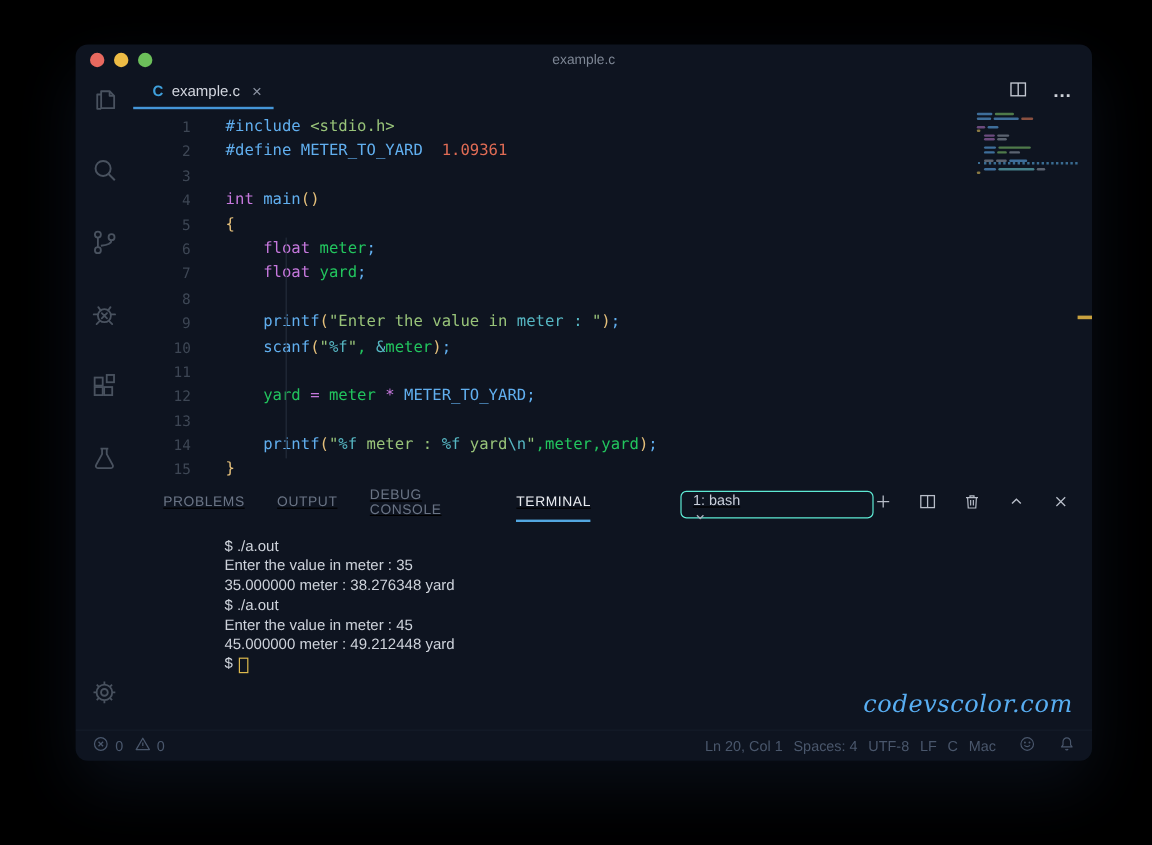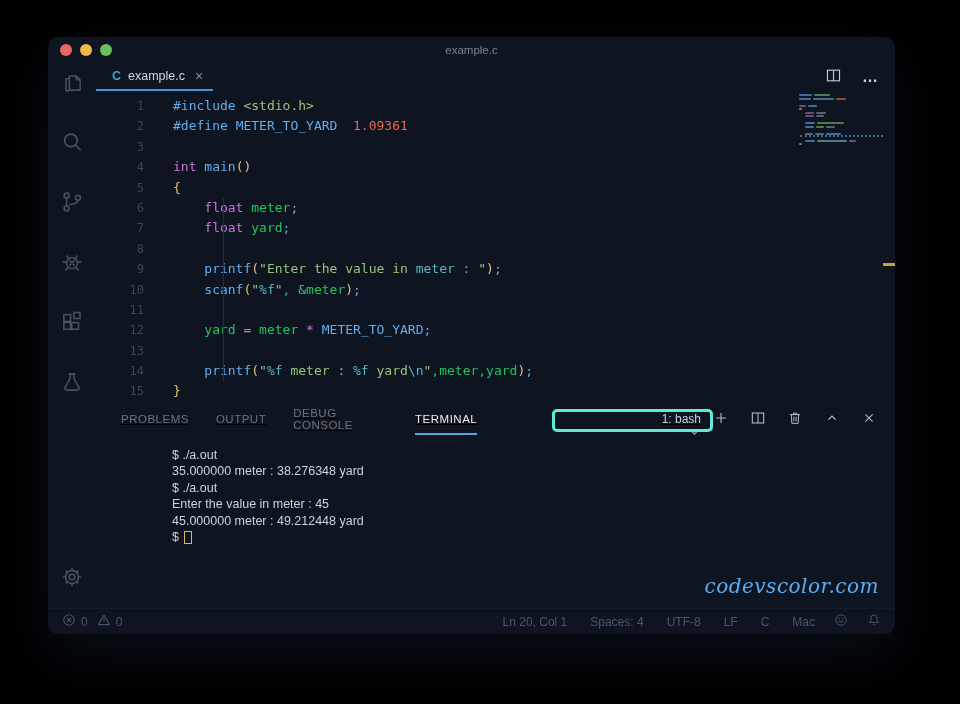--- a/index.html
+++ b/index.html
@@ -1,19 +1,19 @@
 <!DOCTYPE html>
 <html><head>
 <meta charset="utf-8">
 <style>
   * { margin:0; padding:0; box-sizing:border-box; }
   html,body { width:960px; height:704px; background:#000; overflow:hidden; font-family:"Liberation Sans",sans-serif; }
 
   .window{
-    position:absolute; left:48px; top:37px; width:847px; height:597px;
+    position:absolute; left:63px; top:37px; width:847px; height:597px;
     background:#0e1420; border-radius:10px; overflow:hidden;
     box-shadow:0 22px 55px rgba(10,15,25,.9), 0 4px 18px rgba(0,0,0,.8);
     display:flex; flex-direction:column;
   }
 
   
   .titlebar{ height:26px; flex:0 0 auto; position:relative; display:flex; align-items:center; }
   .lights{ display:flex; gap:8px; padding-left:12px; z-index:2; }
   .light{ width:12px; height:12px; border-radius:50%; }
   .light.red{ background:#e8695f; } .light.yellow{ background:#eebc45; } .light.green{ background:#6cbf5a; }
@@ -61,21 +61,21 @@
   .mm-row{ display:flex; gap:2px; height:2px; margin-bottom:1.5px; }
   .mm-row span{ height:2px; border-radius:1px; display:block; }
   .mm-sep{ position:absolute; top:41px; left:1px; right:1px; border-top:2px dotted #3a6c92; }
   .ruler-mark{ position:absolute; top:172px; right:0; width:12px; height:3px; background:#c9a23f; }
 
   
   .panel{ flex:0 0 203px; display:flex; flex-direction:column; min-height:0; }
   .panel-tabs{ height:30px; flex:0 0 auto; display:flex; align-items:stretch; padding-left:25px;text-decoration:underline; }
   .panel-tab{ margin-right:27px; font-size:11.5px; letter-spacing:.5px; color:#6a7485; display:flex; align-items:center; border-bottom:2px solid transparent; }
   .panel-tab.active{ color:#e8ebef; border-bottom-color:#53a7e0; margin-left:14px; }
-  .bash-select{ align-self:center; margin-left:48px; display:flex; align-items:flex-end; justify-content:space-between; width:170px; height:23px; border:3px solid #5eead4; border-radius:5px; padding:0 9px; color:#c9cfda; font-size:12px;flex-direction:column; }
+  .bash-select{ align-self:center; margin-left:48px; display:flex; align-items:flex-start; justify-content:space-between; width:170px; height:23px; border:1px solid #5eead4; border-radius:5px; padding:0 9px; color:#c9cfda; font-size:12px;flex-direction:column; }
   .bash-select svg{ width:13px; height:13px; color:#aab1bd; }
   .panel-actions{ margin-left:auto; align-self:center; display:flex; gap:21px; align-items:center; padding-right:18px; color:#b7bdc8; }
   .panel-actions svg{ width:16px; height:16px; }
 
   .terminal{ flex:1; padding:12px 0 0 76px; font-family:Liberation Sans, sans-serif; font-size:12.5px; line-height:16.4px; color:#ced3db; white-space:pre; }
   .cursor{ display:inline-block; width:8px; height:13px; border:1.5px solid #ddb94d; vertical-align:middle; margin-left:2px; }
 
   .watermark{ position:absolute; right:16px; bottom:36px; font-family:"DejaVu Serif",serif; font-style:italic; color:#58aef2; font-size:20px; letter-spacing:.5px; }
 
   
@@ -290,21 +290,21 @@
                 </svg>
             </span>
             <span>
               <svg viewBox="0 0 24 24" fill="none" stroke="currentColor" stroke-width="1.6">
                   <path d="M6.5 6.5 L17.5 17.5 M17.5 6.5 L6.5 17.5"></path>
                 </svg>
             </span>
           </div>
         </div>
 
-        <div class="terminal"><div>$ ./a.out</div><div>35.000000 meter : 38.276348 yard</div><div>$ ./a.out</div><div>Enter the value in meter : 45</div><div>45.000000 meter : 49.212448 yard</div><div><span>$ </span><span class="cursor"></span></div></div>
+        <div class="terminal"><div>$ ./a.out</div><div>Enter the value in meter : 35</div><div>35.000000 meter : 38.276348 yard</div><div>$ ./a.out</div><div>Enter the value in meter : 45</div><div>45.000000 meter : 49.212448 yard</div><div><span>$ </span><span class="cursor"></span></div></div>
       </div>
     </div>
   </div>
 
   <div class="watermark">codevscolor.com</div>
 
   <div class="statusbar">
     <div class="status-left">
       <span>
         <svg viewBox="0 0 16 16" fill="none" stroke="currentColor" stroke-width="1.2">
@@ -316,21 +316,21 @@
       <span style="margin-left:4px">
         <svg viewBox="0 0 16 16" fill="none" stroke="currentColor" stroke-width="1.2" stroke-linejoin="round">
           <path d="M8 2.5 L14.3 13.3 H1.7 Z"></path>
             <path d="M8 6.5 V9.8"></path>
             <path d="M8 11.6 V11.7"></path>
         </svg>
       </span>
       <span>0</span>
     </div>
     <div class="status-right">
-      <span style="display:flex;gap:23px">
+      <span style="display:flex;gap:9px">
           <span>Ln 20, Col 1</span>
           <span>Spaces: 4</span>
           <span>UTF-8</span>
           <span>LF</span>
           <span>C</span>
           <span>Mac</span>
         </span>
       <span>
         <svg viewBox="0 0 16 16" fill="none" stroke="currentColor" stroke-width="1.1">
           <circle cx="8" cy="8" r="6"></circle>

